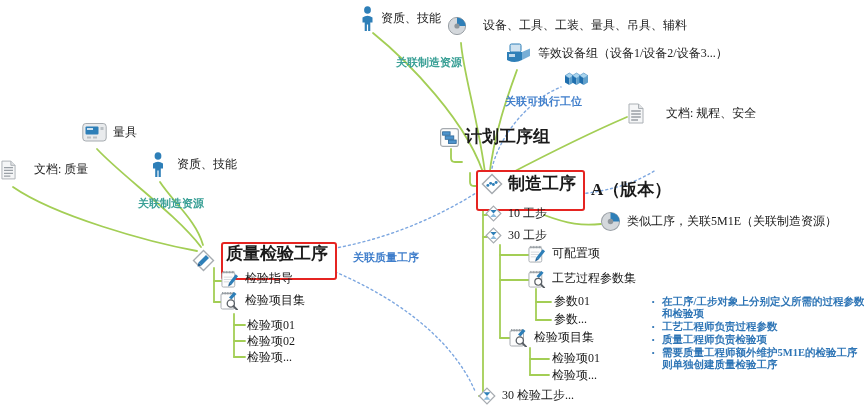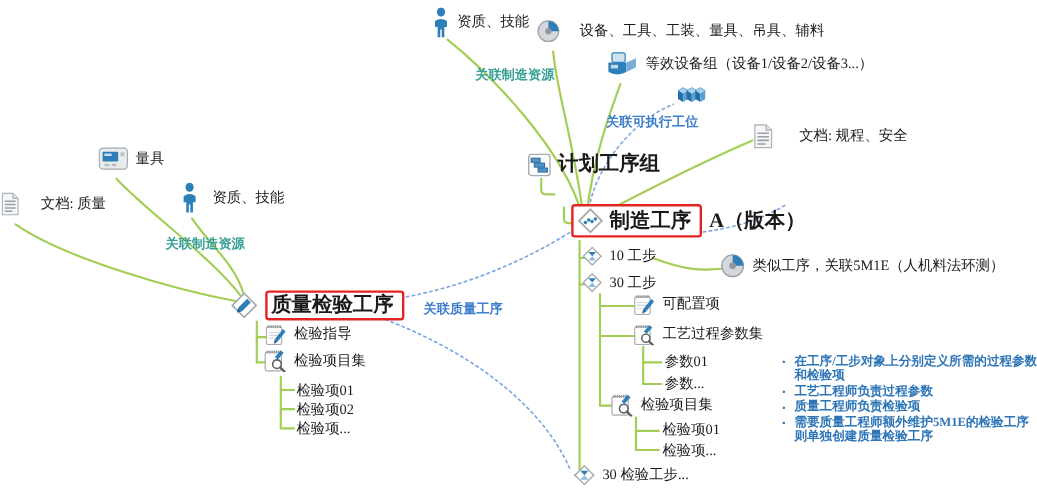--- a/index.html
+++ b/index.html
@@ -3,21 +3,21 @@
 <meta charset="utf-8">
 <style>
   html,body{margin:0;padding:0;background:#fff;}
   #stage{position:relative;width:864px;height:416px;background:#fff;overflow:hidden;
          font-family:Liberation Serif, serif;color:#1a1a1a;}
   #edges{position:absolute;left:0;top:0;pointer-events:none;}
   .node{position:absolute;display:flex;align-items:center;gap:6px;white-space:nowrap;font-size:12px;}
   .node .lbl{line-height:1.1;}
   .b{font-weight:bold;font-size:17px;}
   .redbox{display:flex;align-items:center;gap:5px;border:2.5px solid #E52421;border-radius:3px;
-          background:#fff;padding:1px 7px 1px 3px;}
+          background:#fff;padding:1px 7px 14px 3px;}
   .edge-label{position:absolute;font-weight:bold;font-size:11px;white-space:nowrap;}
   .teal{color:#3AA096;}
   .blue{color:#3F7ECB;}
   .ic{flex:0 0 auto;display:block;}
   #notes{position:absolute;left:649px;top:296px;width:218px;}
   #notes ul{margin:0;padding:0;list-style:none;}
   #notes li{position:relative;padding-left:13px;color:#2E75B6;font-weight:bold;
             font-size:10.5px;line-height:1.14;margin-bottom:1px;}
   #notes li::before{content:"·";position:absolute;left:2px;top:-1px;font-size:13px;}
   svg.defs{position:absolute;width:0;height:0;}
@@ -218,21 +218,21 @@
   <div class="node" style="left:485px;top:227px">
     <svg class="ic" width="17" height="17">
         <use href="#sym-step"></use>
       </svg>
     <span class="lbl">30 工步</span>
   </div>
   <div class="node" style="left:600px;top:211px">
     <svg class="ic" width="21" height="21">
         <use href="#sym-assembly"></use>
       </svg>
-    <span class="lbl">类似工序，关联5M1E（人机料法环测）</span>
+    <span class="lbl">类似工序，关联5M1E（关联制造资源）</span>
   </div>
   <div class="node" style="left:528px;top:245px">
     <svg class="ic" width="18" height="18">
         <use href="#sym-padpen"></use>
       </svg>
     <span class="lbl">可配置项</span>
   </div>
   <div class="node" style="left:528px;top:270px">
     <svg class="ic" width="18" height="18">
         <use href="#sym-padmag"></use>

